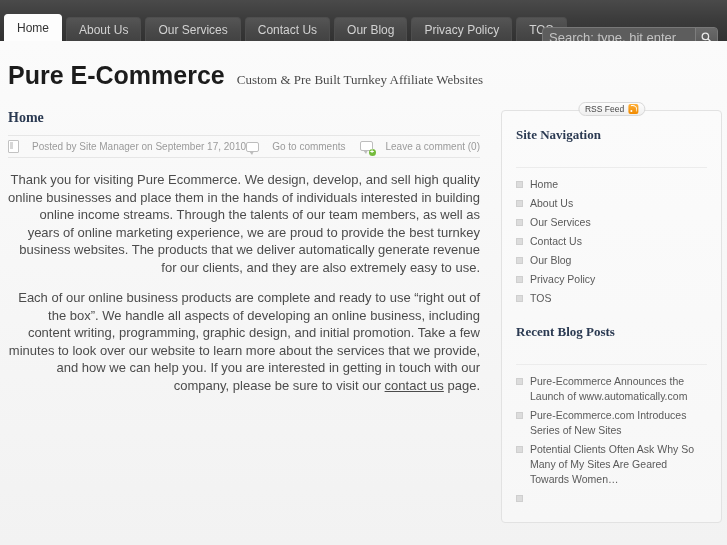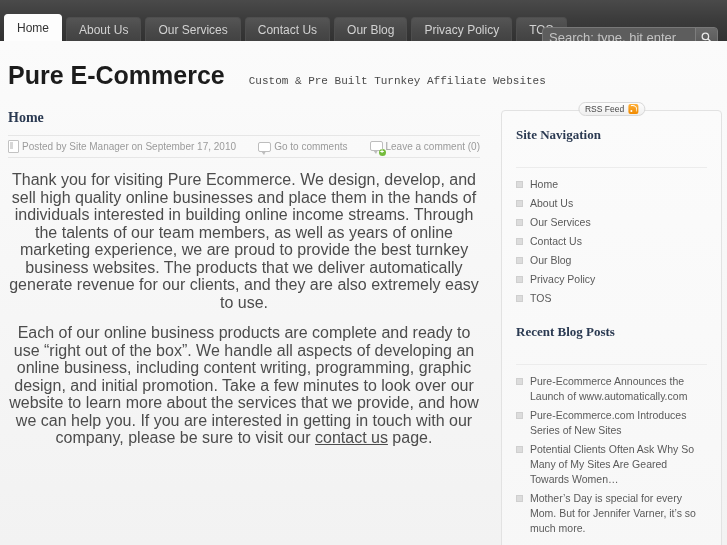--- a/index.html
+++ b/index.html
@@ -113,24 +113,24 @@
   }
   .site-title {
     font-family: Liberation Sans, sans-serif;
     font-size: 25px;
     font-weight: bold;
     color: #1c1c1c;
     letter-spacing: 0px;
     margin: 0;
   }
   .tagline {
-    font-family: Liberation Mono, monospace;
-    font-size: 11px;
+    font-family: Liberation Serif, serif;
+    font-size: 13px;
     color: #4a4a4a;
-    margin-left: 24px;
+    margin-left: 12px;
     white-space: nowrap;
   }
 
   
   .main {
     position: absolute;
     left: 8px;
     top: 69px;
     width: 472px;
   }
@@ -150,24 +150,24 @@
     align-items: center;
     font-size: 10px;
     color: #9b9b9b;
   }
   .meta-left { display: flex; align-items: center; }
   .meta-right {
     position: absolute;
     right: 0;
     display: flex;
     align-items: center;
-    gap: 22px;
+    gap: 14px;
   }
   .meta-item { display: flex; align-items: center; }
-  .meta-item span.txt { margin-left: 3px; }
+  .meta-item span.txt { margin-left: 13px; }
 
   .icon-doc {
     width: 9px; height: 11px;
     border: 1px solid #c2c2c2;
     background: #fff;
     border-radius: 1px;
     position: relative;
     display: inline-block;
   }
   .icon-doc::after {
@@ -202,25 +202,25 @@
     background: #74bb3c;
     border-radius: 50%;
     color: #fff;
     font-size: 7px;
     line-height: 6px;
     text-align: center;
     font-weight: bold;
   }
 
   .content p {
-    font-size: 16px;
+    font-size: 13px;
     line-height: 17.5px;
     color: #4c4c4c;
     margin: 13px 0 0 0;
-    text-align: center;
+    text-align: right;
   }
   .content a {
     color: #4c4c4c;
     text-decoration: underline;
   }
 
   
   .sidebar {
     position: absolute;
     left: 501px;
@@ -422,20 +422,19 @@
             <li>
               <span class="bullet"></span>
               <a href="#">Pure-Ecommerce.com Introduces Series of New Sites</a>
             </li>
             <li>
               <span class="bullet"></span>
               <a href="#">Potential Clients Often Ask Why So Many of My Sites Are Geared Towards Women…</a>
             </li>
             <li>
               <span class="bullet"></span>
-              <a href="#">Mother’s Day is special for every Mom. But for Jennifer Varner, it’s so much more.</a>
             </li>
           </ul>
         </div>
       </div>
   </aside>
 
 </div>
 
 </body></html>

